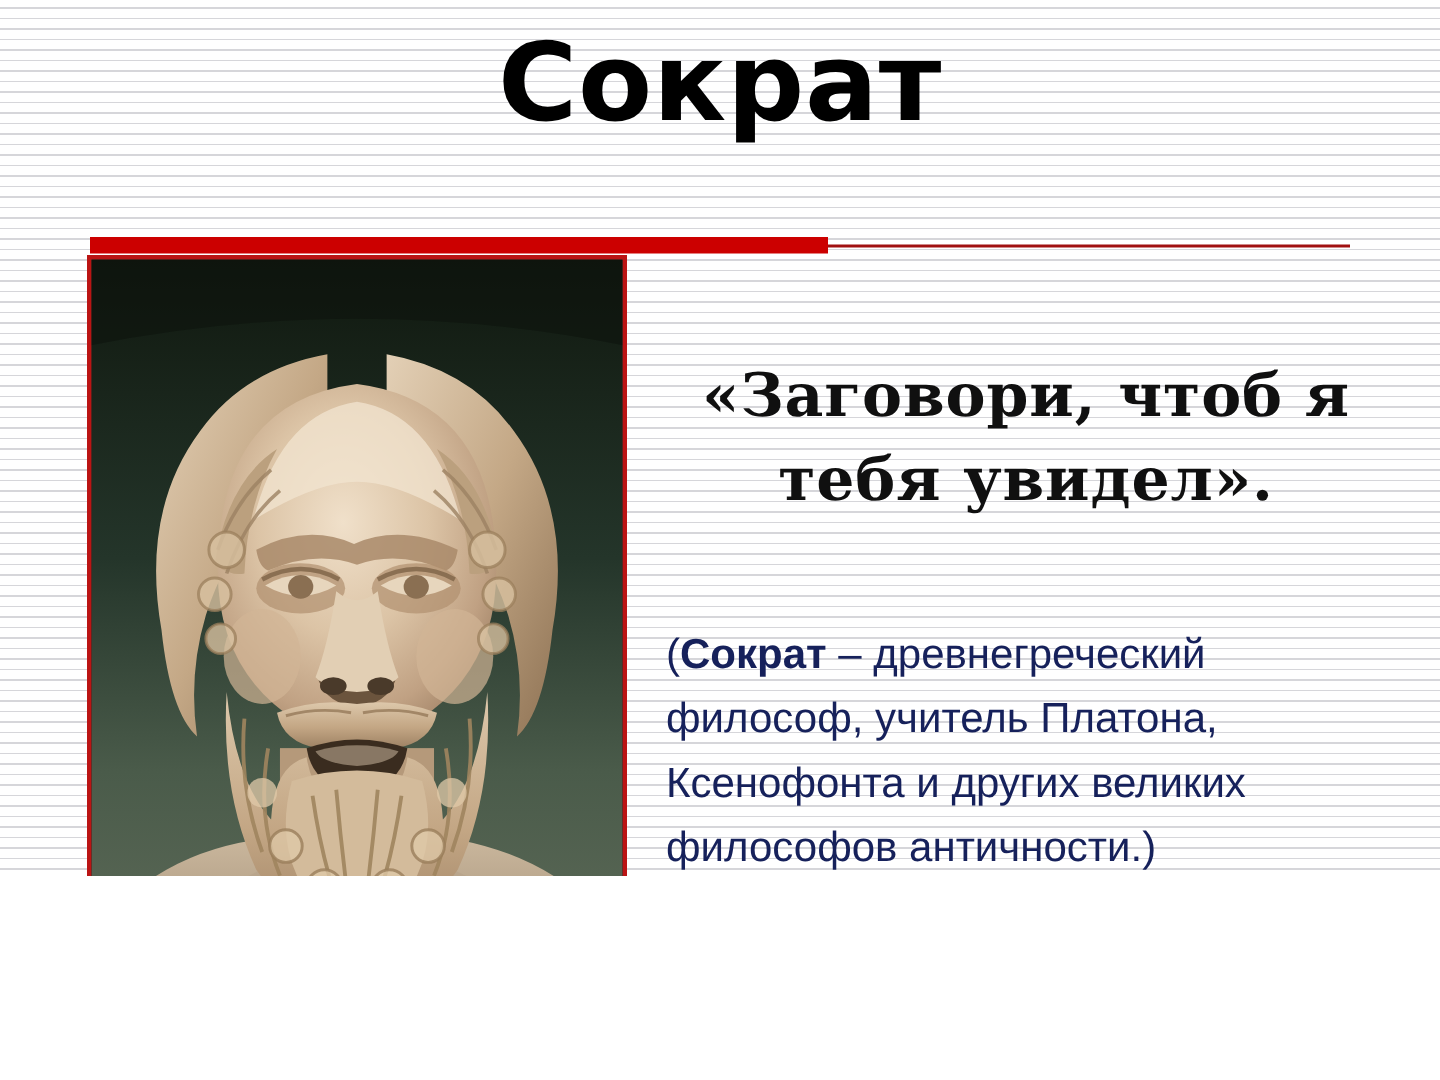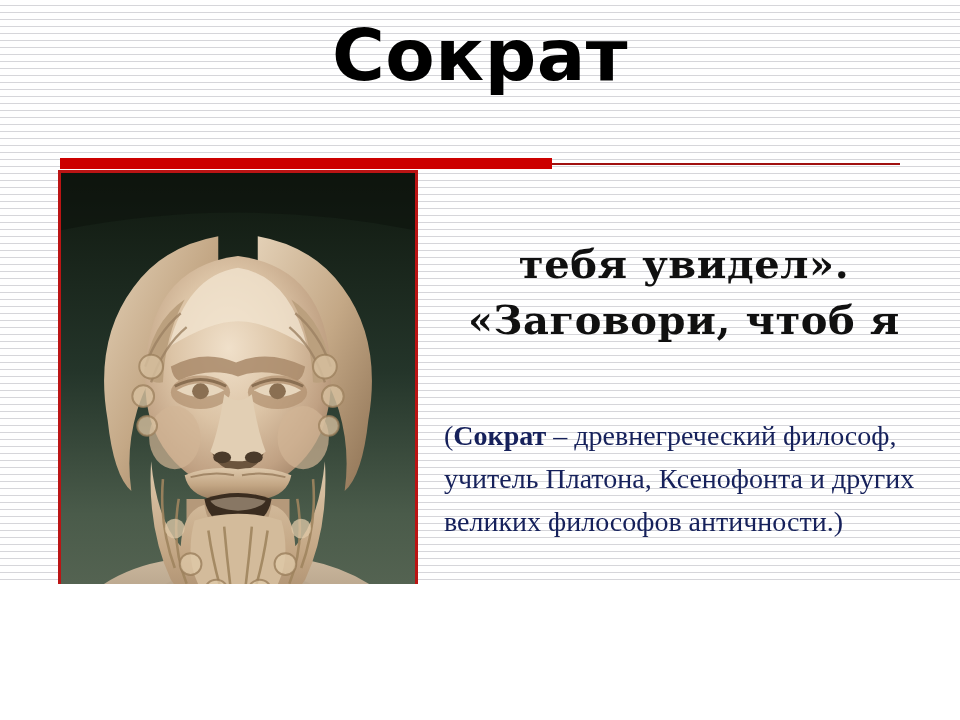--- a/index.html
+++ b/index.html
@@ -125,21 +125,21 @@
   }
 
   .body-block {
     position: absolute;
     left: 444px;
     top: 414px;
     width: 484px;
     text-align: left;
   }
   .body-text {
-    font-family: Liberation Serif, serif;
+    font-family: Liberation Sans, sans-serif;
     font-weight: 400;
     font-size: 28px;
     line-height: 43px;
     color: #16215b;
     margin: 0;
   }
   .body-text b {
     font-weight: 700;
     color: #16215b;
   }
@@ -285,22 +285,22 @@
         <circle cx="276" cy="226" r="11"></circle>
         <circle cx="272" cy="256" r="10"></circle>
       </g>
 
       <rect x="0" y="0" width="360" height="480" fill="none"></rect>
       <path d="M0 0 H360 V58 Q180 22 0 58 Z" fill="#0c120c" opacity="0.55"></path>
     </svg>
   </div>
 
   <div class="quote-block">
+    <div class="quote-text">«Заговори, чтоб я</div>
     <div class="quote-text">тебя увидел».</div>
-    <div class="quote-text">«Заговори, чтоб я</div>
   </div>
 
   <div class="body-block">
     <p class="body-text"><span>(</span><b>Сократ</b><span> – древнегреческий философ, учитель Платона, Ксенофонта и других великих философов античности.)</span></p>
   </div>
 
   <div class="rule-thin-bottom"></div>
 
 </div>
 

